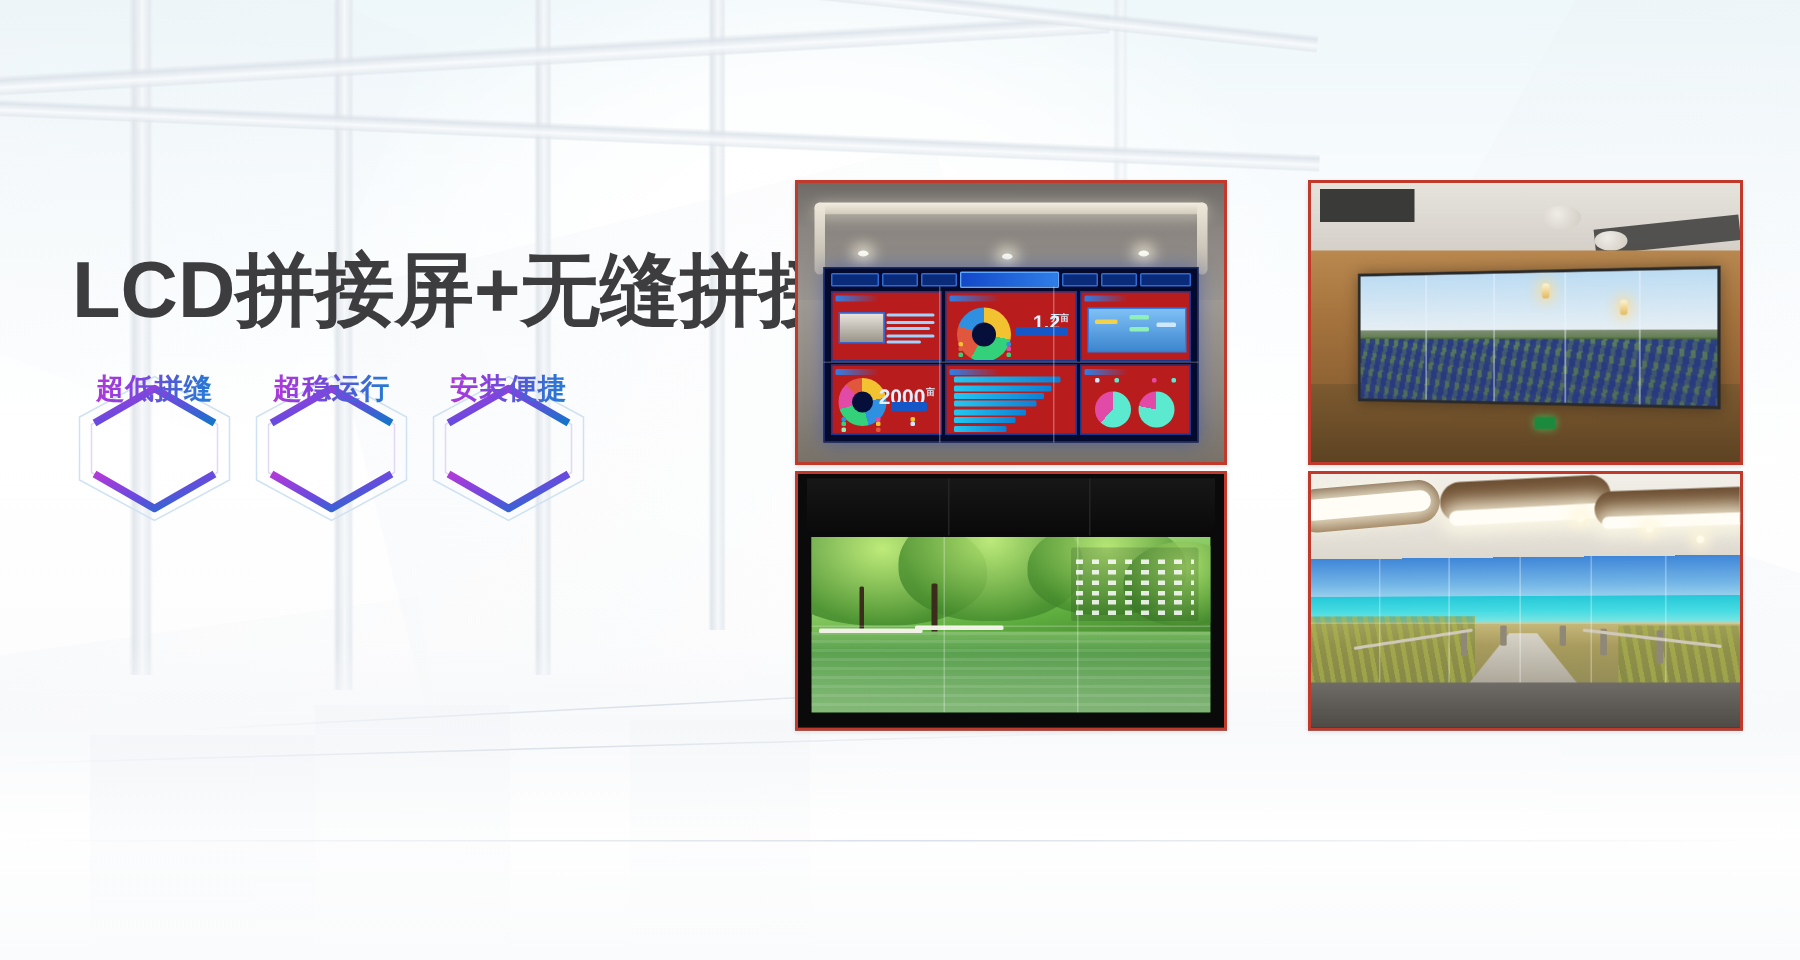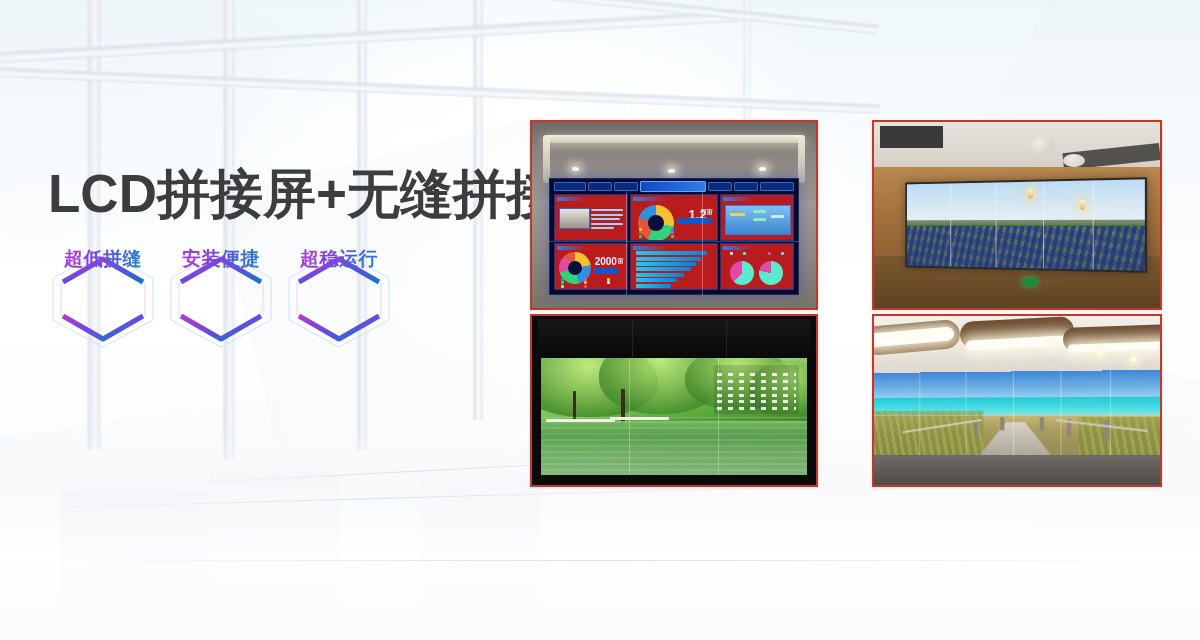--- a/index.html
+++ b/index.html
@@ -360,49 +360,49 @@
           <polyline points="19,36 59,13 99,36" fill="none" stroke="url(#hg1)" stroke-width="5" stroke-linejoin="round"></polyline>
           <polyline points="19,70 59,93 99,70" fill="none" stroke="url(#hg1)" stroke-width="5" stroke-linejoin="round"></polyline>
         </svg>
         <span class="hex-label">超低拼缝</span>
       </div>
 
 
       <div class="hex-item">
         <svg viewBox="0 0 118 106">
           <defs>
+            <linearGradient id="hg3" x1="0" y1="0" x2="1" y2="1">
+              <stop offset="0%" stop-color="#b23ad8"></stop>
+                <stop offset="50%" stop-color="#6a4adf"></stop>
+                <stop offset="100%" stop-color="#1276c9"></stop>
+            </linearGradient>
+          </defs>
+          <polygon points="59,5 109,32 109,74 59,101 9,74 9,32" fill="none" stroke="#cfe2f2" stroke-width="1"></polygon>
+          <polygon points="59,13 101,37 101,69 59,93 17,69 17,37" fill="none" stroke="#e2d8f2" stroke-width="1"></polygon>
+          <polyline points="19,36 59,13 99,36" fill="none" stroke="url(#hg3)" stroke-width="5" stroke-linejoin="round"></polyline>
+          <polyline points="19,70 59,93 99,70" fill="none" stroke="url(#hg3)" stroke-width="5" stroke-linejoin="round"></polyline>
+        </svg>
+        <span class="hex-label">超稳运行</span>
+      </div>
+
+      <div class="hex-item">
+        <svg viewBox="0 0 118 106">
+          <defs>
             <linearGradient id="hg4" x1="0" y1="0" x2="1" y2="1">
               <stop offset="0%" stop-color="#b23ad8"></stop>
                 <stop offset="50%" stop-color="#6a4adf"></stop>
                 <stop offset="100%" stop-color="#1276c9"></stop>
             </linearGradient>
           </defs>
           <polygon points="59,5 109,32 109,74 59,101 9,74 9,32" fill="none" stroke="#cfe2f2" stroke-width="1"></polygon>
           <polygon points="59,13 101,37 101,69 59,93 17,69 17,37" fill="none" stroke="#e2d8f2" stroke-width="1"></polygon>
           <polyline points="19,36 59,13 99,36" fill="none" stroke="url(#hg4)" stroke-width="5" stroke-linejoin="round"></polyline>
           <polyline points="19,70 59,93 99,70" fill="none" stroke="url(#hg4)" stroke-width="5" stroke-linejoin="round"></polyline>
         </svg>
         <span class="hex-label">安装便捷</span>
-      </div>
-
-      <div class="hex-item">
-        <svg viewBox="0 0 118 106">
-          <defs>
-            <linearGradient id="hg3" x1="0" y1="0" x2="1" y2="1">
-              <stop offset="0%" stop-color="#b23ad8"></stop>
-                <stop offset="50%" stop-color="#6a4adf"></stop>
-                <stop offset="100%" stop-color="#1276c9"></stop>
-            </linearGradient>
-          </defs>
-          <polygon points="59,5 109,32 109,74 59,101 9,74 9,32" fill="none" stroke="#cfe2f2" stroke-width="1"></polygon>
-          <polygon points="59,13 101,37 101,69 59,93 17,69 17,37" fill="none" stroke="#e2d8f2" stroke-width="1"></polygon>
-          <polyline points="19,36 59,13 99,36" fill="none" stroke="url(#hg3)" stroke-width="5" stroke-linejoin="round"></polyline>
-          <polyline points="19,70 59,93 99,70" fill="none" stroke="url(#hg3)" stroke-width="5" stroke-linejoin="round"></polyline>
-        </svg>
-        <span class="hex-label">超稳运行</span>
       </div>
 
     </div>
   </div>
 
   <div class="photo" id="photo-dashboard">
     <div class="inner">
       <div class="room-ceiling"></div>
       <div class="cove"></div>
       <div class="cove-side" style="left:4%;"></div>
@@ -447,21 +447,21 @@
           <div class="vw-card">
             <div class="thumb-img" style="left:5%;top:22%;width:90%;height:62%;background:linear-gradient(180deg,#7fc0f5,#3d86cf);border-color:#2f7ee8;"></div>
             <div class="bar" style="left:12%;top:40%;width:22%;height:3px;background:#f2d24a;"></div>
             <div class="bar" style="left:45%;top:34%;width:18%;height:3px;background:#8ef0b8;"></div>
             <div class="bar" style="left:45%;top:52%;width:18%;height:3px;background:#8ef0b8;"></div>
             <div class="bar" style="left:70%;top:44%;width:18%;height:3px;background:#cfe8ff;"></div>
           </div>
           <div class="vw-card">
             <div class="donut" style="left:6%;top:18%;width:32px;height:32px;background:conic-gradient(#f2c230 0 22%, #2f8fe0 22% 46%, #33d17a 46% 70%, #e24aa8 70% 88%, #e0573e 88% 100%);"></div>
             <div class="donut" style="left:calc(6% + 9px);top:calc(18% + 9px);width:14px;height:14px;background:#050f3a;"></div>
-            <div class="bignum" style="right:14%;top:26%;font-size:10px;">2000</div>
+            <div class="bignum" style="right:14%;top:26%;font-size:14px;">2000</div>
             <div class="bignum" style="right:5%;top:30%;font-size:6px;">亩</div>
             <div class="bar" style="right:12%;top:54%;width:34%;height:6px;background:#1657c8;"></div>
             <div class="legend-dot" style="left:8%;bottom:18%;background:#2f8fe0;"></div>
             <div class="legend-dot" style="left:8%;bottom:10%;background:#33d17a;"></div>
             <div class="legend-dot" style="left:8%;bottom:2%;background:#8ef0b8;"></div>
             <div class="legend-dot" style="left:40%;bottom:18%;background:#e24aa8;"></div>
             <div class="legend-dot" style="left:40%;bottom:10%;background:#f2c230;"></div>
             <div class="legend-dot" style="left:40%;bottom:2%;background:#e0573e;"></div>
             <div class="legend-dot" style="left:72%;bottom:18%;background:#f2c230;"></div>
             <div class="legend-dot" style="left:72%;bottom:10%;background:#cfe8ff;"></div>

